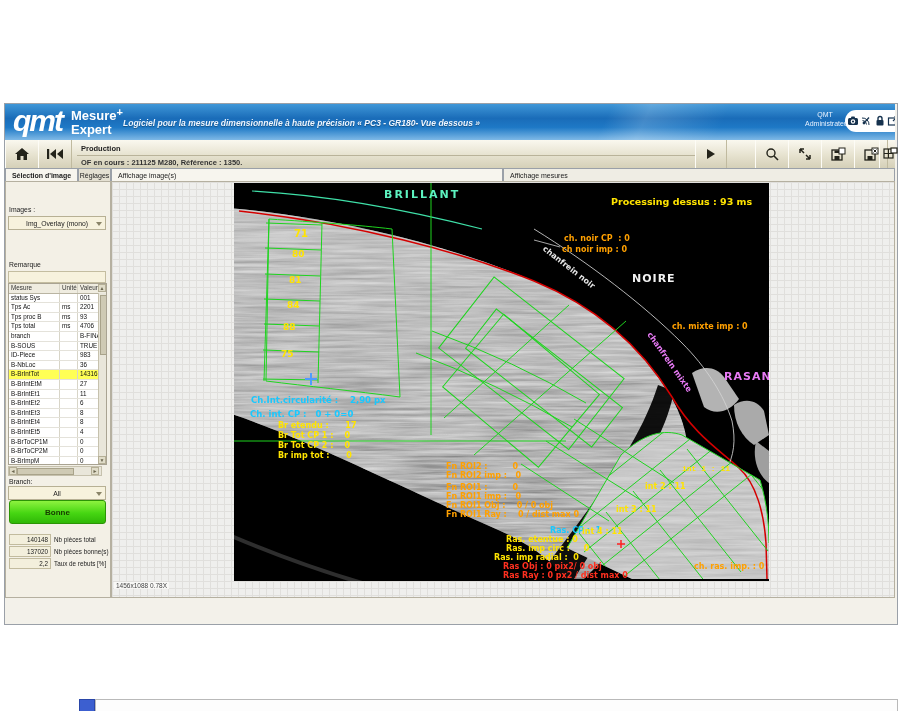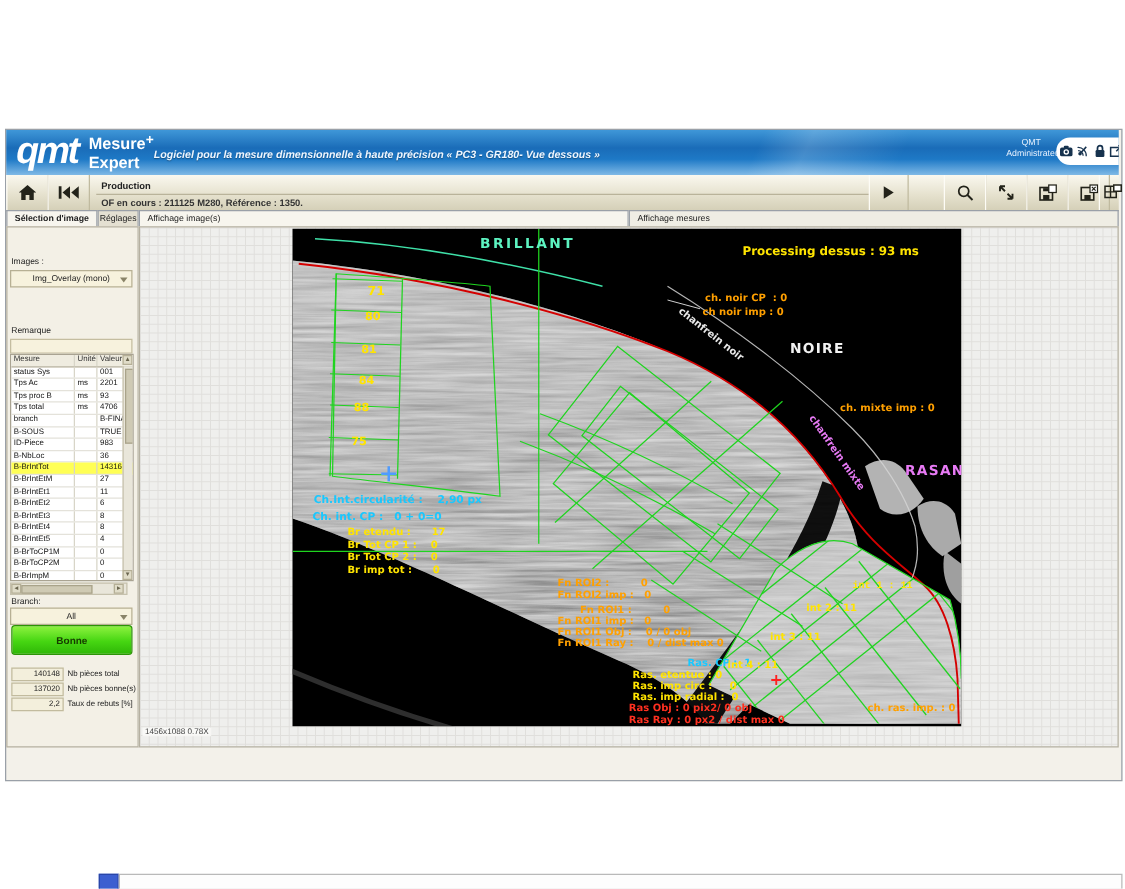--- a/index.html
+++ b/index.html
@@ -436,21 +436,21 @@
         <g stroke="#4f9cff" stroke-width="2">
             <line x1="71" y1="196" x2="83" y2="196"></line>
             <line x1="77" y1="190" x2="77" y2="202"></line>
           </g>
         <g stroke="#ff2020" stroke-width="1.5">
             <line x1="383" y1="361" x2="391" y2="361"></line>
             <line x1="387" y1="357" x2="387" y2="365"></line>
           </g>
       </svg>
     <span class="ann" style="left: 150px; top: 6px; color: rgb(93, 242, 192); font-size: 11px; letter-spacing: 2px;">BRILLANT</span>
-        <span class="ann" style="left: 360px; top: 14px; color: rgb(255, 228, 0); font-size: 9.5px; text-align: center;">Processing dessus : 93 ms</span>
+        <span class="ann" style="left: 377px; top: 14px; color: rgb(255, 228, 0); font-size: 9.5px; text-align: center;">Processing dessus : 93 ms</span>
         <span class="ann" style="left: 330px; top: 52px; color: rgb(255, 160, 0); font-size: 8px;">ch. noir CP  : 0</span>
         <span class="ann" style="left: 328px; top: 63px; color: rgb(255, 160, 0); font-size: 8px;">ch noir imp : 0</span>
         <span class="ann" style="left: 398px; top: 90px; color: rgb(242, 242, 242); font-size: 11px; letter-spacing: 1px;">NOIRE</span>
         <span class="ann" style="left: 312px; top: 62px; color: rgb(232, 232, 232); font-size: 8px; transform: rotate(38deg);">chanfrein noir</span>
         <span class="ann" style="left: 438px; top: 140px; color: rgb(255, 160, 0); font-size: 8px;">ch. mixte imp : 0</span>
         <span class="ann" style="left: 418px; top: 148px; color: rgb(232, 122, 245); font-size: 8px; transform: rotate(55deg);">chanfrein mixte</span>
         <span class="ann" style="left: 490px; top: 188px; color: rgb(232, 122, 245); font-size: 11px; letter-spacing: 1px;">RASANT</span>
         <span class="ann" style="left: 60px; top: 46px; color: rgb(255, 228, 0); font-size: 10px;">71</span>
         <span class="ann" style="left: 58px; top: 67px; color: rgb(255, 228, 0); font-size: 9px;">80</span>
         <span class="ann" style="left: 55px; top: 93px; color: rgb(255, 228, 0); font-size: 9px;">81</span>
@@ -458,28 +458,28 @@
         <span class="ann" style="left: 49px; top: 140px; color: rgb(255, 228, 0); font-size: 9px;">88</span>
         <span class="ann" style="left: 47px; top: 167px; color: rgb(255, 228, 0); font-size: 9px;">75</span>
         <span class="ann" style="left: 17px; top: 213px; color: rgb(24, 200, 255); font-size: 8.5px;">Ch.Int.circularité :    2,90 px</span>
         <span class="ann" style="left: 16px; top: 227px; color: rgb(24, 200, 255); font-size: 8.5px;">Ch. int. CP :   0 + 0=0</span>
         <span class="ann" style="left: 44px; top: 239px; color: rgb(255, 228, 0); font-size: 8px;">Br etendu :      17</span>
         <span class="ann" style="left: 44px; top: 249px; color: rgb(255, 228, 0); font-size: 8px;">Br Tot CP 1 :    0</span>
         <span class="ann" style="left: 44px; top: 259px; color: rgb(255, 228, 0); font-size: 8px;">Br Tot CP 2 :    0</span>
         <span class="ann" style="left: 44px; top: 269px; color: rgb(255, 228, 0); font-size: 8px;">Br imp tot :      0</span>
         <span class="ann" style="left: 212px; top: 280px; color: rgb(255, 160, 0); font-size: 8px;">Fn ROI2 :         0</span>
         <span class="ann" style="left: 212px; top: 289px; color: rgb(255, 160, 0); font-size: 8px;">Fn ROI2 imp :   0</span>
-        <span class="ann" style="left: 212px; top: 301px; color: rgb(255, 160, 0); font-size: 8px; margin-left: 18px;">Fn ROI1 :         0</span>
+        <span class="ann" style="left: 212px; top: 301px; color: rgb(255, 160, 0); font-size: 8px;">Fn ROI1 :         0</span>
         <span class="ann" style="left: 212px; top: 310px; color: rgb(255, 160, 0); font-size: 8px;">Fn ROI1 imp :   0</span>
         <span class="ann" style="left: 212px; top: 319px; color: rgb(255, 160, 0); font-size: 8px;">Fn ROI1 Obj :    0 / 0 obj</span>
         <span class="ann" style="left: 212px; top: 328px; color: rgb(255, 160, 0); font-size: 8px;">Fn ROI1 Ray :    0 / dist max 0</span>
         <span class="ann" style="left: 272px; top: 344px; color: rgb(24, 200, 255); font-size: 8px; padding-left: 44px;">Ras. CP :  1</span>
         <span class="ann" style="left: 272px; top: 353px; color: rgb(255, 228, 0); font-size: 8px;">Ras. etentue : 0</span>
         <span class="ann" style="left: 272px; top: 362px; color: rgb(255, 228, 0); font-size: 8px;">Ras. imp circ :     0</span>
-        <span class="ann" style="left: 272px; top: 371px; color: rgb(255, 228, 0); font-size: 8px;">Ras. imp radial :  0</span>
+        <span class="ann" style="left: 260px; top: 371px; color: rgb(255, 228, 0); font-size: 8px;">Ras. imp radial :  0</span>
         <span class="ann" style="left: 269px; top: 380px; color: rgb(255, 48, 32); font-size: 8px;">Ras Obj : 0 pix2/ 0 obj</span>
         <span class="ann" style="left: 269px; top: 389px; color: rgb(255, 48, 32); font-size: 8px;">Ras Ray : 0 px2 / dist max 0</span>
         <span class="ann" style="left: 448px; top: 282px; color: rgb(255, 228, 0); font-size: 8px; font-family: Liberation Mono, monospace;">int 1 : 11</span>
         <span class="ann" style="left: 411px; top: 300px; color: rgb(255, 228, 0); font-size: 8px;">int 2 : 11</span>
         <span class="ann" style="left: 382px; top: 323px; color: rgb(255, 228, 0); font-size: 8px;">int 3 : 11</span>
         <span class="ann" style="left: 348px; top: 345px; color: rgb(255, 228, 0); font-size: 8px;">int 4 : 11</span>
         <span class="ann" style="left: 460px; top: 380px; color: rgb(255, 160, 0); font-size: 8px;">ch. ras. imp. : 0</span>
       </div>
     <div id="img-status">1456x1088 0.78X</div>
   </div>

